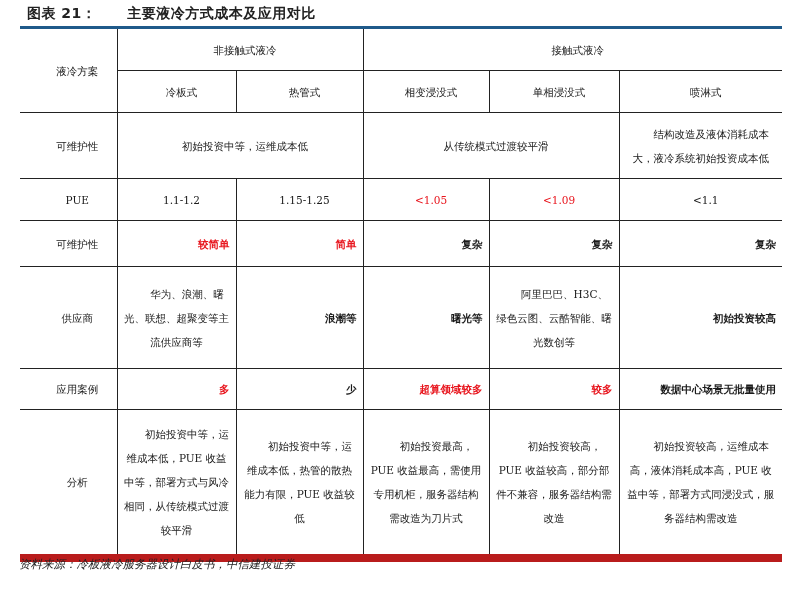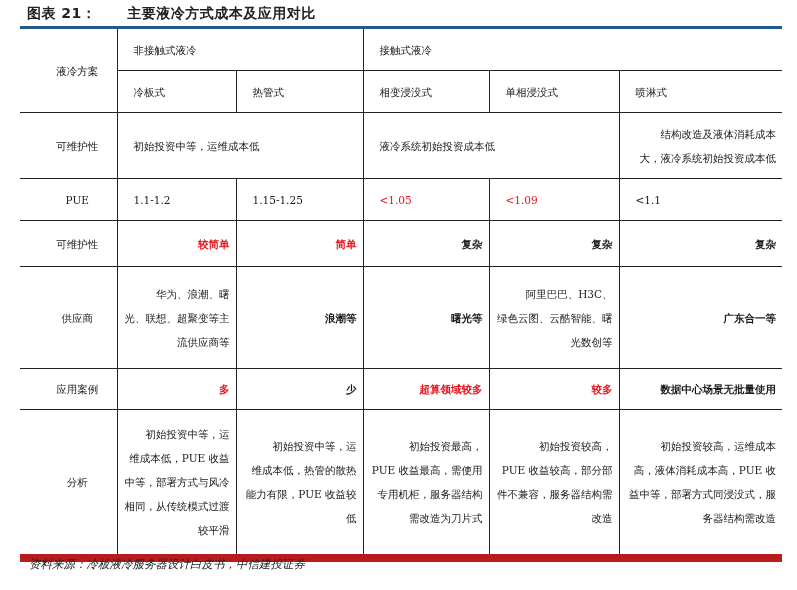--- a/index.html
+++ b/index.html
@@ -9,25 +9,25 @@
            font-family: "DejaVu Sans", "Liberation Sans", sans-serif; color: #222; letter-spacing: 0.5px; }
   .title .num { margin-right: 31px; }
   .tbl { position: absolute; left: 20px; top: 26px; width: 762px; border-collapse: collapse;
          table-layout: fixed; font-size: 10.5px; }
   .tbl td { border: 1.3px solid #222; padding: 0 6px; vertical-align: middle; line-height: 24px; }
   .tbl tr:first-child td { border-top: 3px solid #1f5a8a; }
   .tbl tr:last-child td { border-bottom: 8px solid #b91c1c; margin-left: 47px; }
   .tbl td:first-child { border-left: none; }
   .tbl td:last-child { border-right: none; }
   .tbl td.rowhead { padding-left: 24px; text-align: center; }
-  .tbl td.center { text-align: left; padding-left: 16px; }
-  .tbl td.ind { text-indent: 2em; text-align: right; }
+  .tbl td.center { text-align: center; padding-left: 16px; }
+  .tbl td.ind { text-indent: 2em; text-align: center; }
   .tbl td.left { text-align: right; padding-left: 12px; font-weight: bold; }
   .red { color: #e8141c; }
-  .source { position: absolute; left: 29px; top: 557px; font-size: 11.5px; font-style: italic;
+  .source { position: absolute; left: 19px; top: 557px; font-size: 11.5px; font-style: italic;
             color: #222; }
 </style>
 </head>
 <body>
 
 <div class="title">
   <span class="num">图表 21：</span><span>主要液冷方式成本及应用对比</span>
 </div>
 
 <table class="tbl">
@@ -48,21 +48,21 @@
   <tr style="height:42px">
     <td class="center">冷板式</td>
     <td class="center">热管式</td>
     <td class="center">相变浸没式</td>
     <td class="center">单相浸没式</td>
     <td class="center">喷淋式</td>
   </tr>
   <tr style="height:66px">
     <td class="rowhead">可维护性</td>
     <td colspan="2" class="center">初始投资中等，运维成本低</td>
-    <td colspan="2" class="center">液冷系统初始投资成本低</td>
+    <td colspan="2" class="center">从传统模式过渡较平滑</td>
     <td class="ind">结构改造及液体消耗成本大，液冷系统初始投资成本低</td>
   </tr>
   <tr style="height:42px">
     <td class="rowhead">PUE</td>
     <td class="center">1.1-1.2</td>
     <td class="center">1.15-1.25</td>
     <td class="center red">&lt;1.05</td>
     <td class="center red">&lt;1.09</td>
     <td class="center">&lt;1.1</td>
   </tr>
@@ -73,21 +73,21 @@
     <td class="left">复杂</td>
     <td class="left">复杂</td>
     <td class="left">复杂</td>
   </tr>
   <tr style="height:102px">
     <td class="rowhead">供应商</td>
     <td class="ind">华为、浪潮、曙光、联想、超聚变等主流供应商等</td>
     <td class="left">浪潮等</td>
     <td class="left">曙光等</td>
     <td class="ind">阿里巴巴、H3C、绿色云图、云酷智能、曙光数创等</td>
-    <td class="left">广东合一等</td>
+    <td class="left">初始投资较高</td>
   </tr>
   <tr style="height:41px">
     <td class="rowhead">应用案例</td>
     <td class="left red">多</td>
     <td class="left">少</td>
     <td class="left red">超算领域较多</td>
     <td class="left red">较多</td>
     <td class="left">数据中心场景无批量使用</td>
   </tr>
   <tr style="height:148px">

